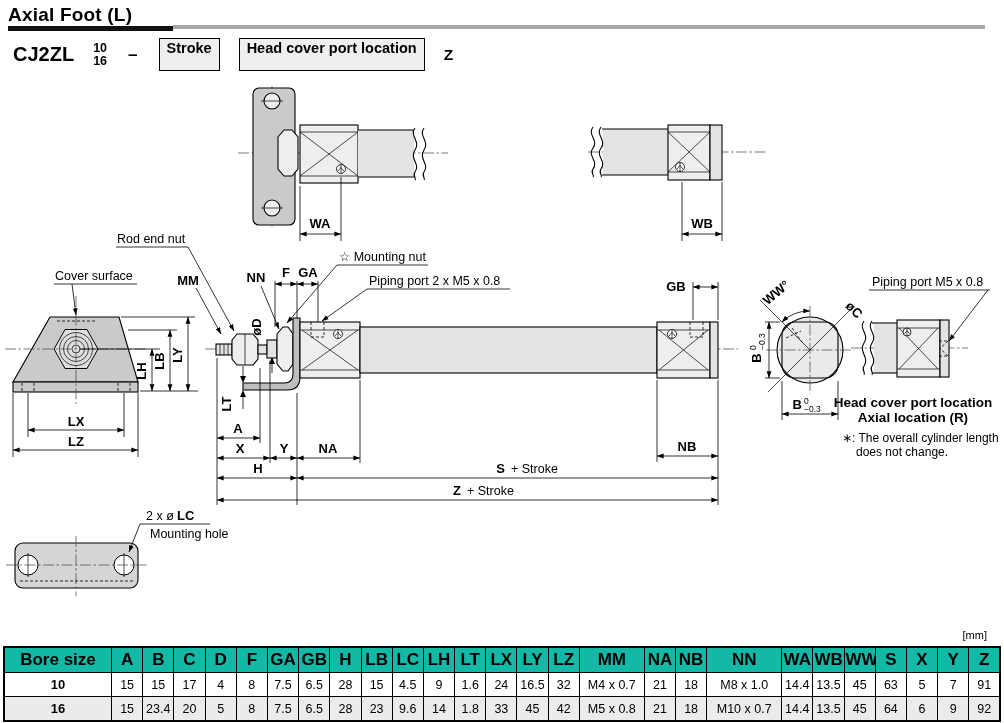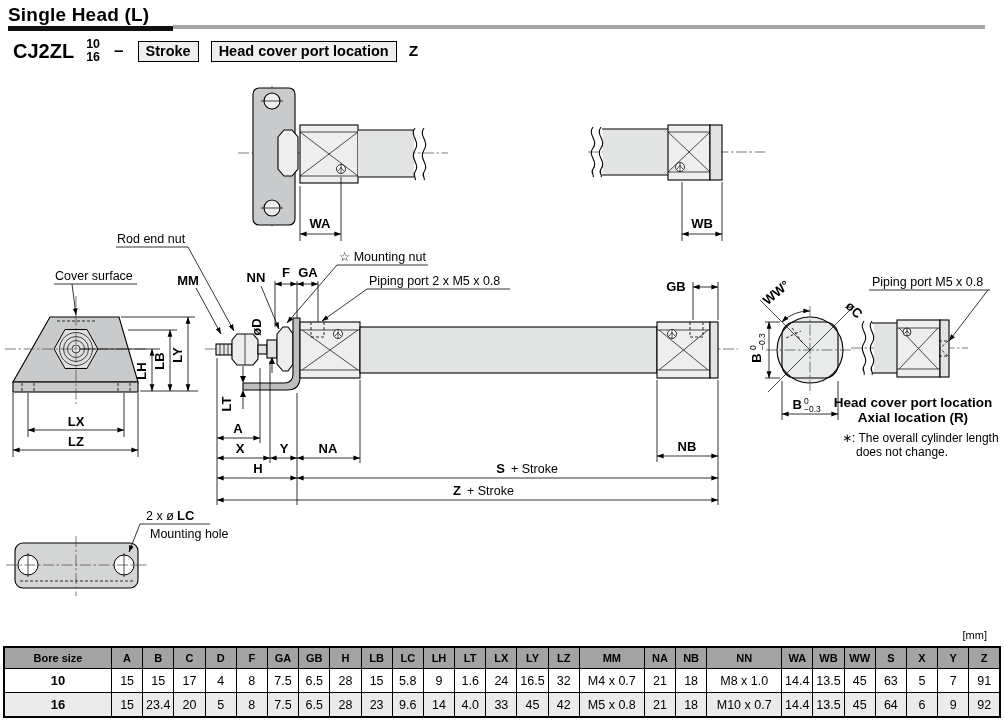--- a/index.html
+++ b/index.html
@@ -3,25 +3,25 @@
 <meta charset="utf-8">
 <style>
   html,body{margin:0;padding:0;background:#fff;}
   .page{position:relative;width:1004px;height:723px;background:#fff;overflow:hidden;
         font-family:"Liberation Sans","DejaVu Sans",sans-serif;color:#000;}
   
   .title{position:absolute;top:4px;left:8px;font-size:19px;font-weight:bold;letter-spacing:.2px;}
   .bar-black{position:absolute;top:26px;left:8px;width:165px;height:5px;background:#111;}
   .bar-gray{position:absolute;top:25px;left:173px;width:812px;height:4px;background:#a7a7a7;}
   
-  .model{position:absolute;top:38px;left:13px;display:flex;align-items:center;gap:12px;}
+  .model{position:absolute;top:38px;left:13px;display:flex;align-items:center;gap:19px;}
   .model .series{font-size:20px;font-weight:bold;}
   .model .frac{display:flex;flex-direction:column;font-size:12.5px;font-weight:bold;line-height:13px;}
   .model .dash{font-size:17px;font-weight:bold;margin:0 2px;}
-  .model .opt-box{border:1.5px solid #000;background:#efefef;padding:1px 7px 2px 7px;
+  .model .opt-box{border:1.5px solid #000;background:#efefef;padding:1px 7px 14px 7px;
                   font-size:14.5px;font-weight:bold;}
   .model .suffix{font-size:15.5px;font-weight:bold;}
   
   svg.drawing{position:absolute;left:0;top:0;}
   .ol{fill:none;stroke:#000;stroke-width:1.1;}
   .f1{fill:#c9cacb;stroke:#000;stroke-width:1.1;}
   .f2{fill:#eeeeee;stroke:#000;stroke-width:1.1;}
   .f3{fill:#e2e3e3;stroke:#000;stroke-width:1.1;}
   .cl{stroke:#444;stroke-width:.7;stroke-dasharray:11 2.5 2.5 2.5;fill:none;}
   .dim{stroke:#000;stroke-width:.8;fill:none;}
@@ -34,34 +34,34 @@
   .tol{font-size:8.5px;}
   
   .footnote{position:absolute;top:620px;left:8px;font-size:13px;}
   .unit{position:absolute;top:629px;right:17px;font-size:11px;}
   
   .dim-table-wrap{position:absolute;top:646px;left:3px;width:998px;}
   table.dims{border-collapse:collapse;table-layout:fixed;width:100%;
              border:2px solid #000;font-size:12.5px;}
   table.dims th,table.dims td{border:1px solid #000;text-align:center;
              padding:2px 1px;white-space:nowrap;overflow:hidden;}
-  table.dims th{background:#a3a3a3;font-weight:bold;font-size:11px;height:16px;}
+  table.dims th{background:#14b8a6;font-weight:bold;font-size:17px;height:16px;}
   table.dims td{height:19px;}
   table.dims tbody tr:nth-child(2) td{background:#ebebeb;}
   table.dims td:first-child{font-weight:bold;font-size:13px;}
   table.dims th:nth-child(1),table.dims td:nth-child(1){width:104px;}
   table.dims th:nth-child(17),table.dims td:nth-child(17){width:62px;}
   table.dims th:nth-child(20),table.dims td:nth-child(20){width:72px;}
 </style>
 </head>
 <body>
 
 <div class="page">
 
-  <div class="title">Single Head (L)</div>
+  <div class="title">Axial Foot (L)</div>
   <div class="bar-black"></div>
   <div class="bar-gray"></div>
 
   <div class="model">
     <span class="series">CJ2ZL</span>
     <span class="frac">
       <span>10</span>
       <span>16</span>
     </span>
     <span class="dash">–</span>
@@ -393,21 +393,21 @@
             <td>10</td>
             <td>15</td>
             <td>15</td>
             <td>17</td>
             <td>4</td>
             <td>8</td>
             <td>7.5</td>
             <td>6.5</td>
             <td>28</td>
             <td>15</td>
-            <td>5.8</td>
+            <td>4.5</td>
             <td>9</td>
             <td>1.6</td>
             <td>24</td>
             <td>16.5</td>
             <td>32</td>
             <td>M4 x 0.7</td>
             <td>21</td>
             <td>18</td>
             <td>M8 x 1.0</td>
             <td>14.4</td>
@@ -424,21 +424,21 @@
             <td>23.4</td>
             <td>20</td>
             <td>5</td>
             <td>8</td>
             <td>7.5</td>
             <td>6.5</td>
             <td>28</td>
             <td>23</td>
             <td>9.6</td>
             <td>14</td>
-            <td>4.0</td>
+            <td>1.8</td>
             <td>33</td>
             <td>45</td>
             <td>42</td>
             <td>M5 x 0.8</td>
             <td>21</td>
             <td>18</td>
             <td>M10 x 0.7</td>
             <td>14.4</td>
             <td>13.5</td>
             <td>45</td>

